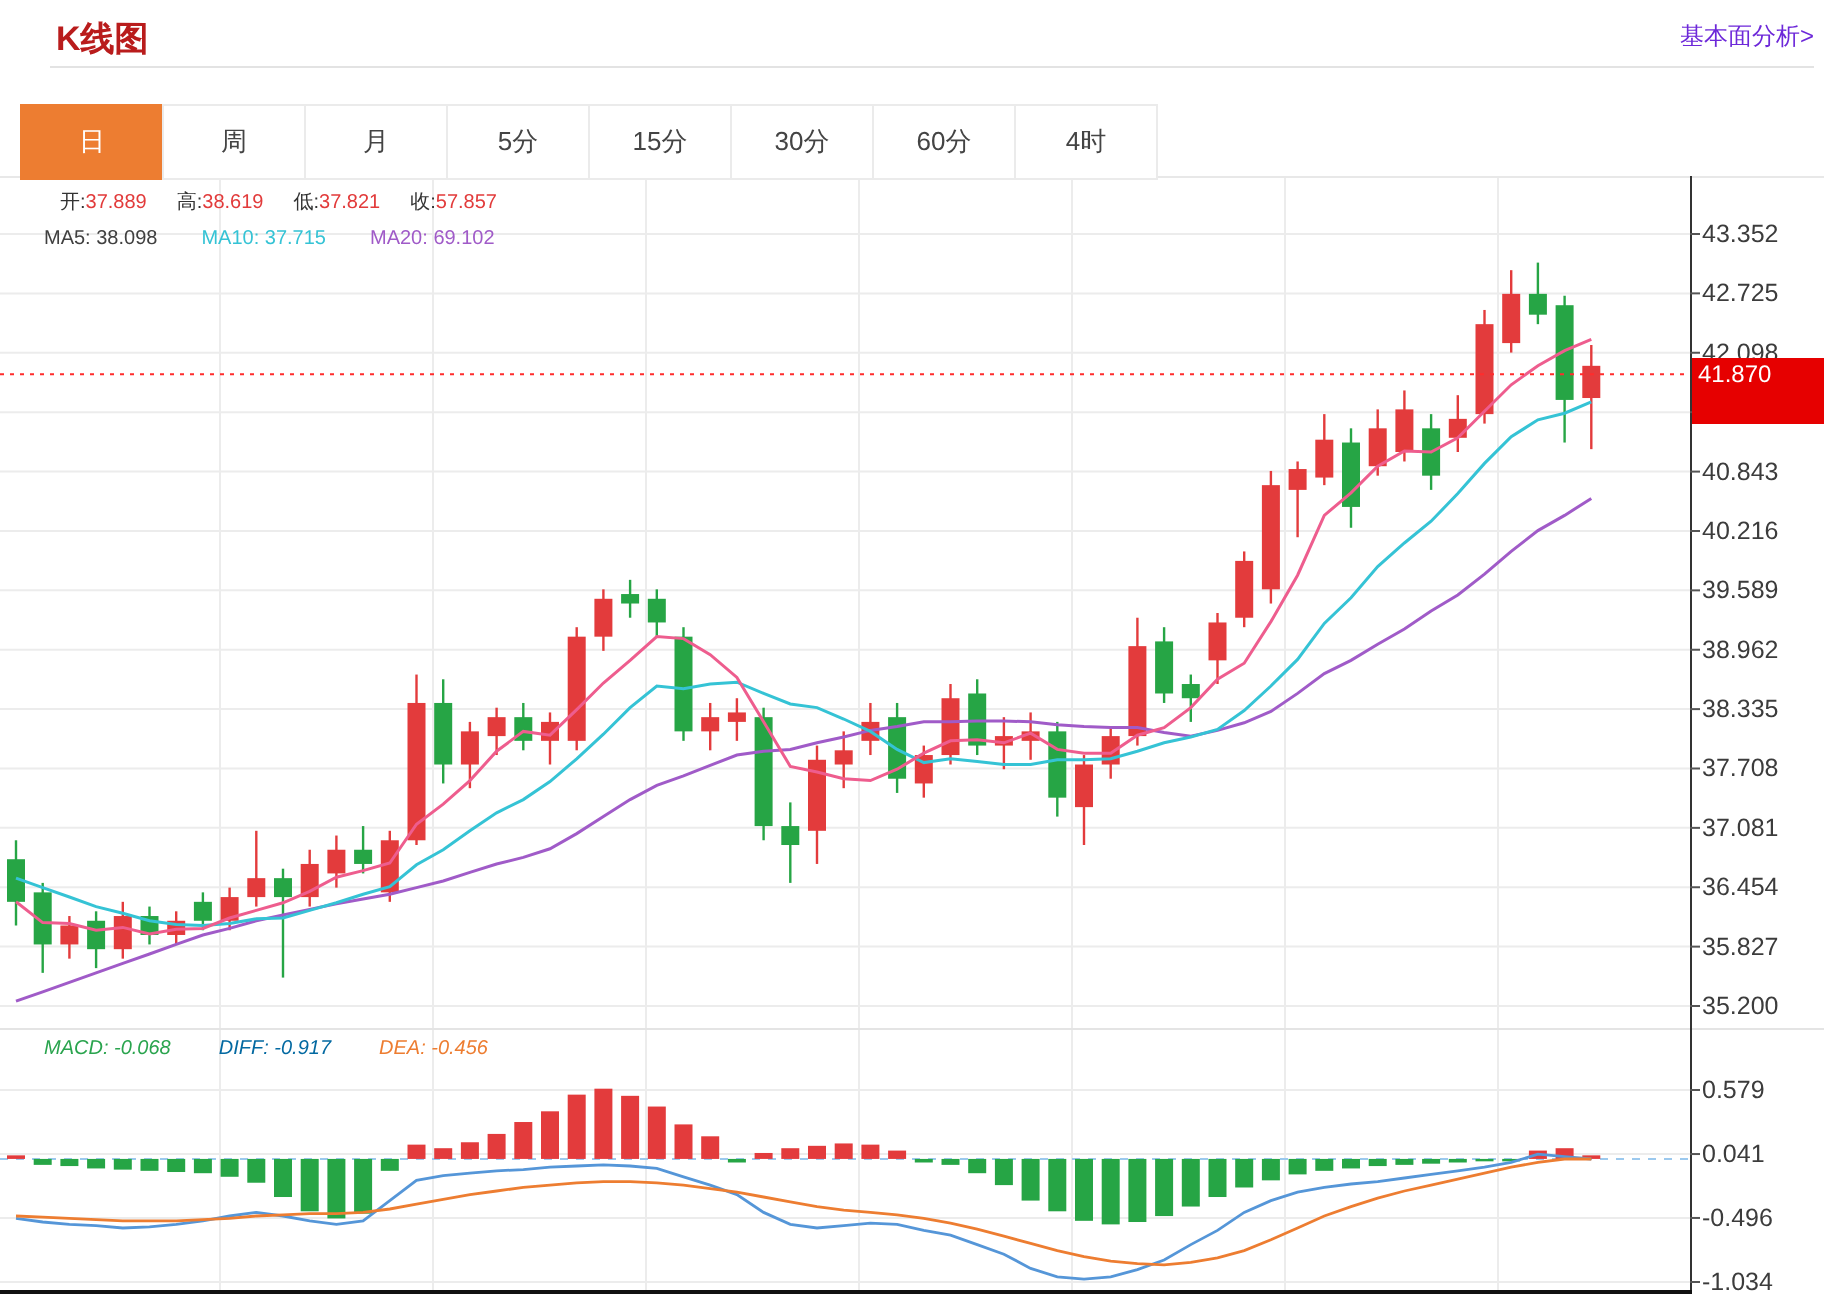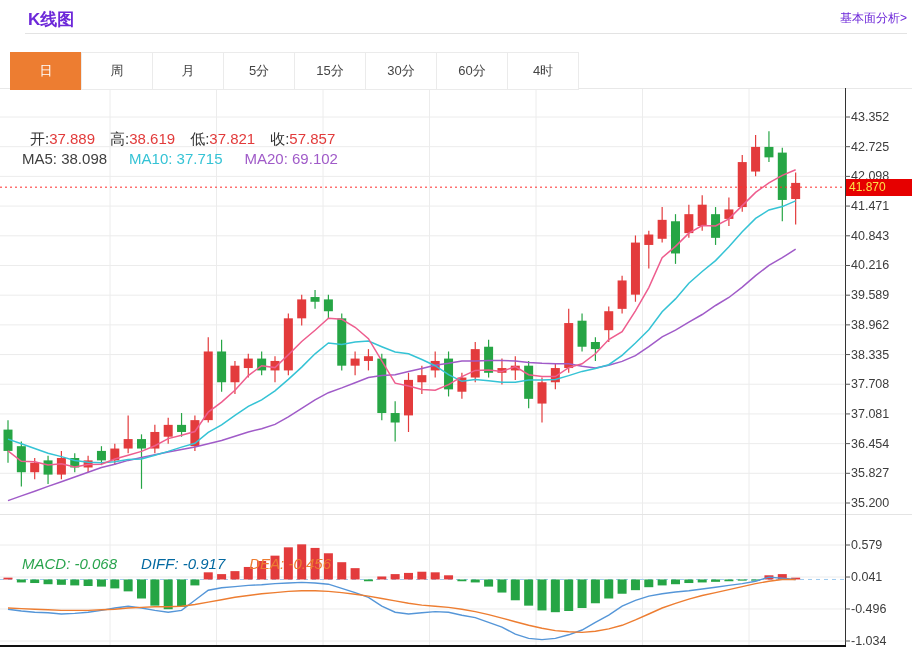--- a/index.html
+++ b/index.html
@@ -1,37 +1,37 @@
 <!DOCTYPE html>
 <html><head>
 <meta charset="utf-8">
 <style>
   html,body{margin:0;padding:0;background:#fff;}
   body{font-family:"Liberation Sans","DejaVu Sans",sans-serif;}
   #app{position:relative;width:912px;height:650px;overflow:hidden;background:#fff;}
   #chart-svg{position:absolute;left:0;top:0;z-index:0;}
   .overlay{position:absolute;z-index:2;}
-  #page-title{left:28px;top:8px;font-size:17px;font-weight:bold;color:#6d28d9;}
+  #page-title{left:28px;top:8px;font-size:17px;font-weight:bold;color:#b91c1c;}
   #fundamental-link{right:5px;top:10px;font-size:12px;color:#6d28d9;cursor:pointer;}
   #title-divider{left:25px;top:33px;width:882px;height:0;border-top:1px solid #e3e3e3;}
   #tabbar{left:10px;top:52px;display:flex;}
   .tab{width:70px;height:36px;line-height:36px;text-align:center;font-size:13px;color:#444;
        background:#fff;border:1px solid #ebebeb;margin-left:-1px;cursor:pointer;}
   .tab:first-child{margin-left:0;}
   .tab.active{background:#ed7d31;border-color:#ed7d31;color:#fff;}
-  .legend-row{display:flex;font-size:15px;white-space:nowrap;margin-top:36px;}
+  .legend-row{display:flex;font-size:10px;white-space:nowrap;}
   #legend-ohlc{left:30px;top:94px;}
   #legend-ohlc .grp{margin-right:15px;}
   #legend-ohlc .lbl{color:#333;}
   #legend-ohlc .val{color:#e23b3b;}
   #legend-ma{left:22px;top:114px;}
   #legend-ma .grp{margin-right:22px;}
   #legend-macd{left:22px;top:519px;}
   #legend-macd .grp{margin-right:24px;font-style:italic;}
-  #price-badge{left:846px;top:179px;width:66px;height:17px;background:#e60000;color:#fde047;
+  #price-badge{left:846px;top:179px;width:66px;height:33px;background:#e60000;color:#ffffff;
        font-size:12px;line-height:17px;padding-left:3px;box-sizing:border-box;}
 </style>
 </head>
 <body>
 
 <div id="app">
   <svg id="chart-svg" width="912" height="650" viewBox="0 0 912 650">
       <g>
         <line x1="0" y1="117" x2="845" y2="117" stroke="#ececec" stroke-width="1"></line>
         <line x1="0" y1="146.6886653581941" x2="845" y2="146.6886653581941" stroke="#ececec" stroke-width="1"></line>

